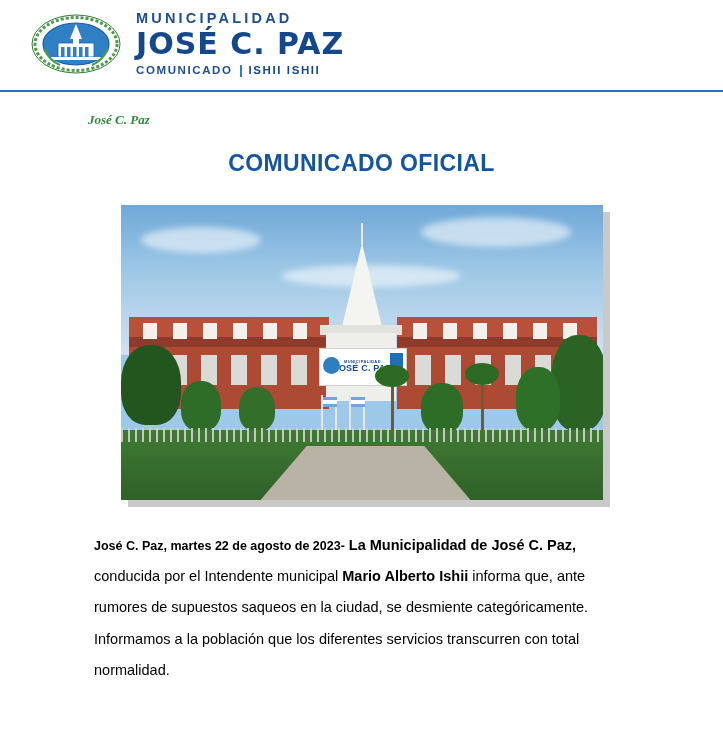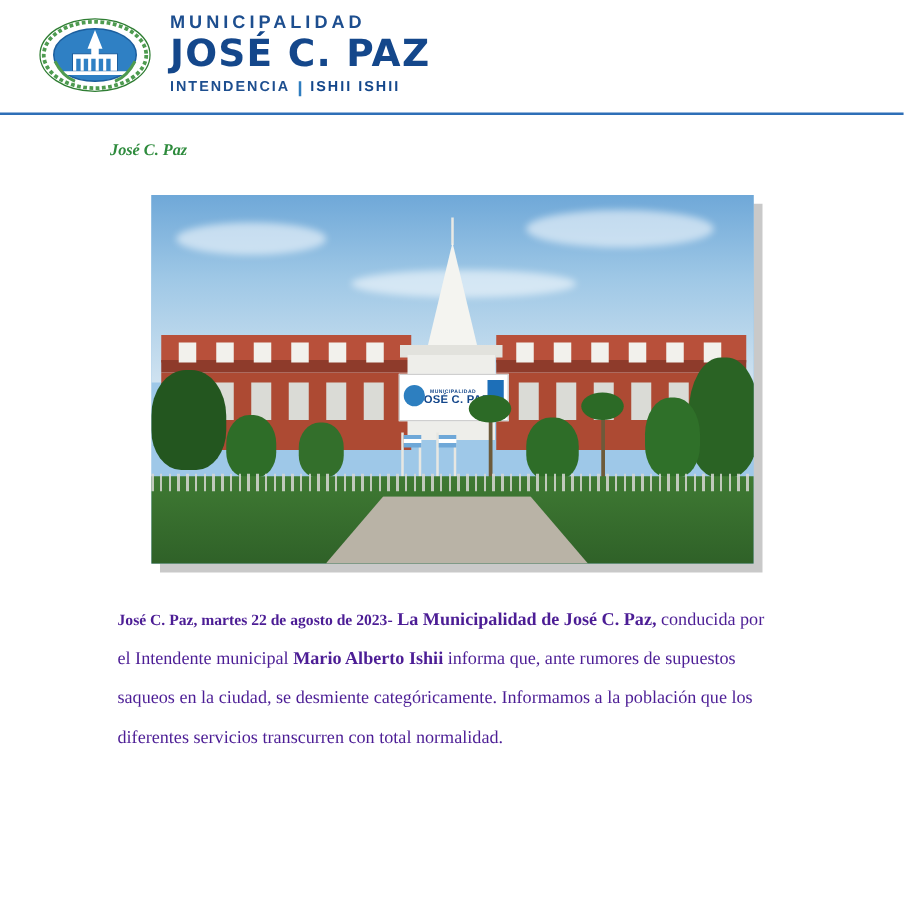--- a/index.html
+++ b/index.html
@@ -297,24 +297,24 @@
   .flag {
     position: absolute;
     width: 14px;
     height: 10px;
   }
 
   
   .body-text {
     margin: 30px 0 0 0;
     padding: 0 10px 0 6px;
-    font-family: Liberation Serif, serif;
+    font-family: Liberation Sans, sans-serif;
     font-size: 14.5px;
     line-height: 2.15;
-    color: #4c1d95;
+    color: #000000;
     text-align: left;
   }
   .body-text .small-bold {
     font-weight: bold;
     font-size: 12.5px;
   }
   .body-text .b {
     font-weight: bold;
   }
 </style>
@@ -343,33 +343,34 @@
         <rect x="20" y="44" width="52" height="3" fill="#ffffff"></rect>
         <path d="M14 36 q6 12 16 16" stroke="#4e9b50" stroke-width="2.4" fill="none"></path>
         <path d="M78 36 q-6 12 -16 16" stroke="#4e9b50" stroke-width="2.4" fill="none"></path>
       </svg>
     </div>
 
     <div class="wordmark">
       <div class="wm-top">MUNICIPALIDAD</div>
       <div class="wm-main">JOSÉ C. PAZ</div>
       <div class="wm-bottom">
-        <span class="intend">INTENDENCIA</span>
+        <span class="intend">COMUNICADO</span>
         <span class="sep"></span>
         <span class="mayor">ISHII ISHII</span>
       </div>
     </div>
   </div>
 
   <div class="rule"></div>
 
   <div class="content">
 
     <div class="eyebrow">José C. Paz</div>
 
+    <div class="doc-title">COMUNICADO OFICIAL</div>
 
     <div class="photo-wrap">
       <div class="photo-shadow"></div>
       <div class="photo">
         <div class="sky"></div>
         <div class="cloud" style="left:20px;top:22px;width:120px;height:26px;"></div>
         <div class="cloud" style="left:300px;top:12px;width:150px;height:30px;"></div>
         <div class="cloud" style="left:160px;top:60px;width:180px;height:22px;"></div>
 
         <div class="roof" style="left:8px;top:112px;width:200px;height:22px;background:#b8503a;"></div>

